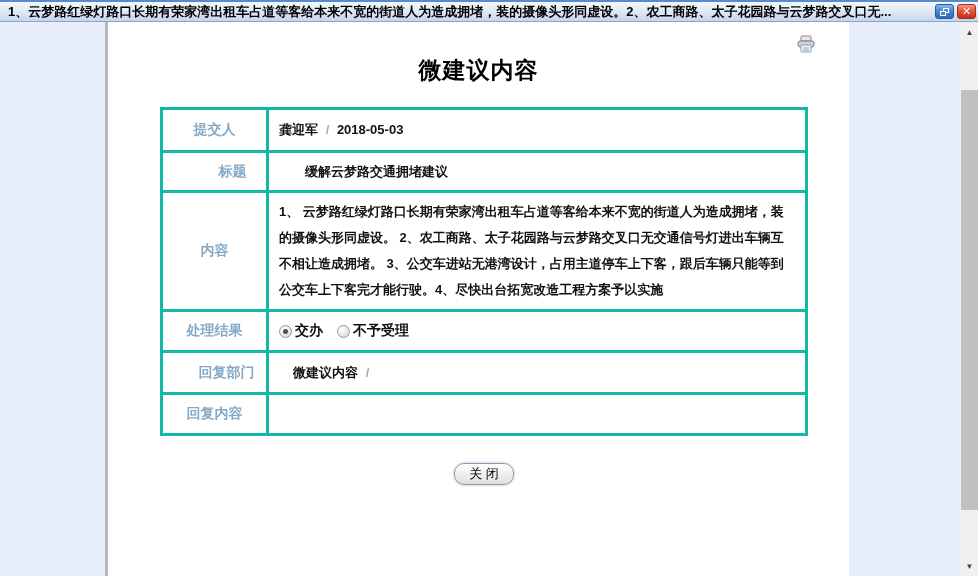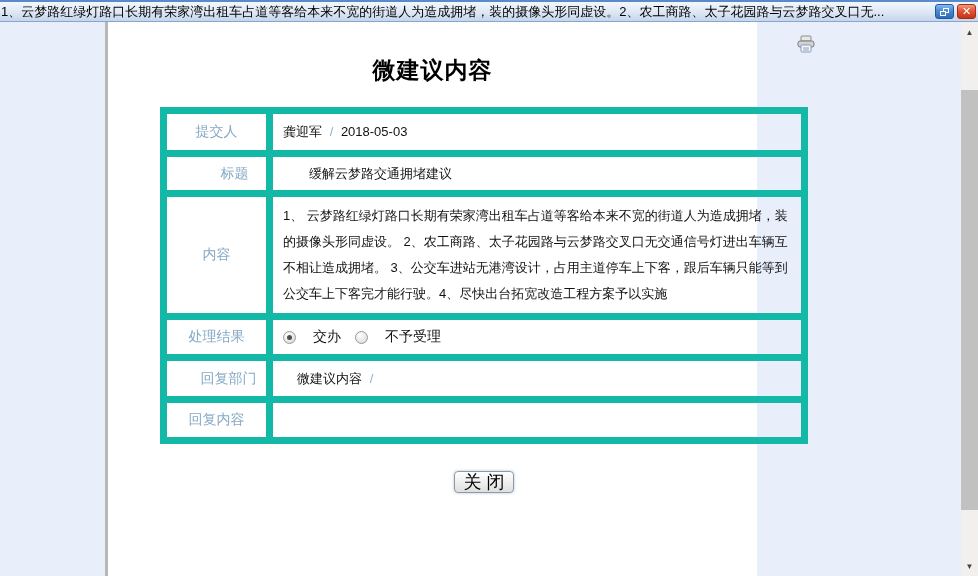--- a/index.html
+++ b/index.html
@@ -4,80 +4,80 @@
 <style>
   * { margin:0; padding:0; box-sizing:border-box; }
   html,body { width:978px; height:576px; overflow:hidden;
     font-family:"Liberation Sans","DejaVu Sans",sans-serif; background:#e8effb; }
 
   
   .titlebar { position:absolute; left:0; top:0; width:978px; height:22px;
     background:linear-gradient(#f3f7fd 0%, #dde7f5 55%, #c5d5ec 100%);
     border-top:2px solid #5a8ac9; border-bottom:1px solid #8aa5c9;
     display:flex; align-items:center; }
-  .titlebar-text { flex:1; font-size:13px; font-weight:normal; color:#000;
-    padding-left:1px; white-space:nowrap; overflow:hidden; }
+  .titlebar-text { flex:1; font-size:13px; font-weight:bold; color:#000;
+    padding-left:8px; white-space:nowrap; overflow:hidden; }
   .win-btns { display:flex; gap:3px; padding-right:2px; }
   .win-btn { width:19px; height:15px; border-radius:3px; display:flex;
     align-items:center; justify-content:center; cursor:pointer; }
   .btn-restore { background:linear-gradient(#8ab8ef 0%, #4a88d0 45%, #2e6cb8 100%);
     border:1px solid #1f5a9e; }
   .restore-glyph { position:relative; width:9px; height:8px; }
   .restore-glyph .sq { position:absolute; width:6px; height:5px;
     border:1px solid #fff; background:transparent; }
   .restore-glyph .sq.back { right:0; top:0; }
   .restore-glyph .sq.front { left:0; bottom:0; background:#4a88d0; }
   .btn-close { background:linear-gradient(#f09a82 0%, #e25535 45%, #c43318 100%);
     border:1px solid #a52d10; }
   .btn-close .x { color:#fff; font-size:11px; font-weight:bold; line-height:1; }
 
   
   .viewport { position:absolute; left:0; top:22px; width:978px; height:554px;
     background:#e8effb; }
-  .panel { position:absolute; left:105px; top:0; width:652px; height:554px;
+  .panel { position:absolute; left:105px; top:0; width:744px; height:554px;
     background:#fff; border-left:3px solid #b7b7b7; }
 
   .print-btn { position:absolute; left:688px; top:12px; width:20px; height:20px;
     cursor:pointer; }
 
   .page-heading { margin-top:33px; text-align:center; font-size:23px;
     font-weight:bold; color:#000; letter-spacing:1px; }
 
   
   .detail-table { margin:21px 0 0 52px; width:648px; border-collapse:collapse;
     table-layout:fixed; }
-  .detail-table td { border:7px solid #14b8a6; vertical-align:middle; }
+  .detail-table td { border:3px solid #14b8a6; vertical-align:middle;font-weight:bold; }
   td.lbl { width:106px; text-align:center; color:#85a9c5; font-size:14px; }
   td.val { padding:4px 10px; font-size:13px; color:#111;margin-left:20px; }
   tr.r-submitter td { height:43px; }
   tr.r-likes td { height:40px; }
   tr.r-title td { height:40px;padding-left:36px; }
   tr.r-content td { height:104px; }
   tr.r-result td { height:41px; }
   tr.r-assign-time td { height:42px; }
   tr.r-reply-dept td { height:42px;padding-left:24px; }
   tr.r-reply-content td { height:41px; }
   .sep { color:#8fb0c9; padding:0 4px; }
   td.val.content { line-height:26px; padding:6px 12px 6px 10px; vertical-align:middle; }
 
   
   .radio-group { display:flex; align-items:center; gap:14px; }
-  .radio-opt { display:flex; align-items:center; gap:17px; cursor:pointer; }
+  .radio-opt { display:flex; align-items:center; gap:3px; cursor:pointer; }
   .radio { width:13px; height:13px; border-radius:50%; border:1px solid #9a9a9a;
     background:radial-gradient(circle at 35% 30%, #ffffff 0%, #e2e2e2 70%, #cfcfcf 100%);
     position:relative; }
   .radio.checked::after { content:''; position:absolute; left:3px; top:3px;
     width:5px; height:5px; border-radius:50%; background:#4d4d4d; }
   .radio-opt .opt-label { font-size:14px; color:#111; }
 
   
   .close-row { margin-top:27px; width:648px; margin-left:52px; text-align:center; }
   .btn-close-page { display:inline-block; width:60px; height:22px; line-height:20px;
-    font-size:18px; color:#000; text-align:center;
-    border:1px solid #8e9aa6; border-radius:4px;
+    font-size:13px; color:#000; text-align:center;
+    border:1px solid #8e9aa6; border-radius:10px;
     background:linear-gradient(#ffffff 0%, #f1f1f1 45%, #dfdfdf 100%);
     box-shadow:0 0 3px #aebfd4; cursor:pointer; }
 
   
   .scrollbar { position:absolute; right:0; top:0; width:17px; height:554px;
     background:#f1f0ee; }
   .scroll-arrow { position:absolute; left:0; width:17px; height:16px;
     display:flex; align-items:center; justify-content:center;
     font-size:8px; color:#444; cursor:pointer; }
   .scroll-up { top:2px; }

